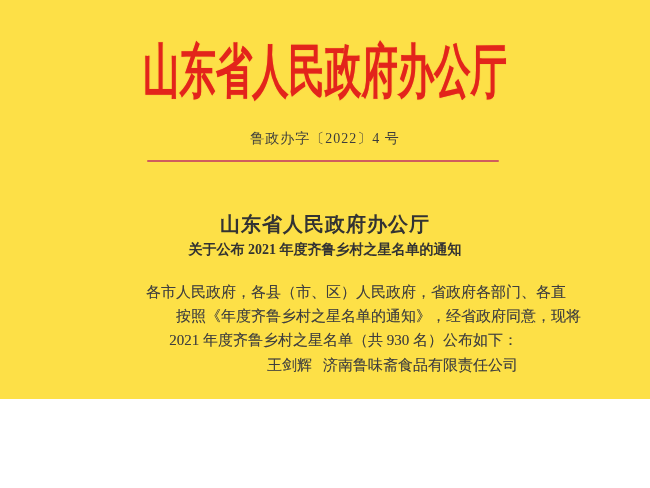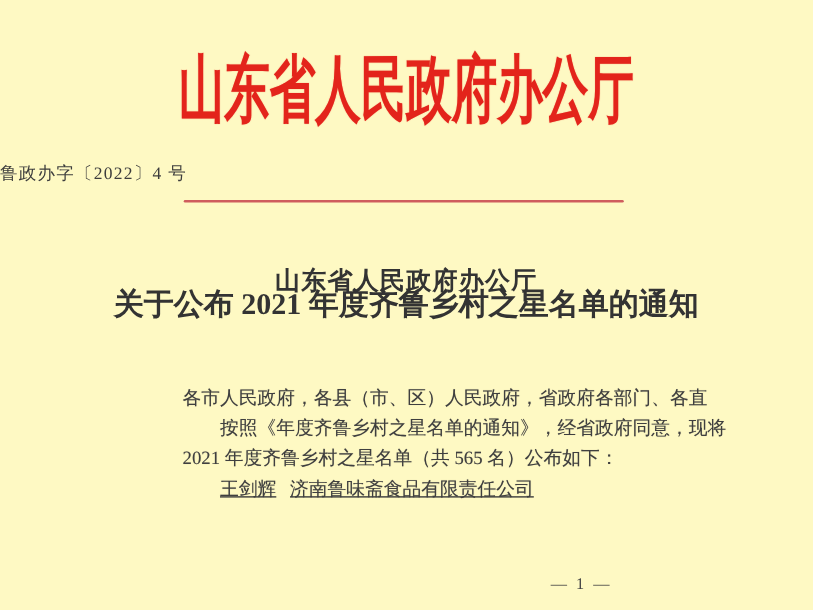--- a/index.html
+++ b/index.html
@@ -3,22 +3,22 @@
 <meta charset="utf-8">
 <style>
   html, body {
     margin: 0;
     padding: 0;
     background: #ffffff;
   }
   .canvas {
     position: relative;
     width: 650px;
-    height: 488px;
-    background: #fef9c3;
+    height: 399px;
+    background: #fde047;
     overflow: hidden;
     font-family: "Liberation Serif", "DejaVu Serif", serif;
   }
   
   .letterhead {
     position: absolute;
     top: 33px;
     left: 0;
     width: 650px;
     text-align: center;
@@ -29,21 +29,21 @@
     transform: scale(0.70, 1.12);
     transform-origin: center top;
     text-shadow: 0 0 1px rgba(227,36,27,0.55);
   }
   
   .doc-number {
     position: absolute;
     top: 130px;
     left: 0;
     width: 650px;
-    text-align: left;
+    text-align: center;
     font-size: 14px;
     letter-spacing: 1px;
     color: #3d3d3d;
   }
   
   .red-divider {
     position: absolute;
     top: 160px;
     left: 147px;
     width: 352px;
@@ -55,35 +55,36 @@
   .title {
     position: absolute;
     left: 0;
     width: 650px;
     text-align: center;
     font-weight: bold;
     color: #333333;
     white-space: nowrap;
   }
   .title.t1 { top: 211px; font-size: 20px; letter-spacing: 1px; }
-  .title.t2 { top: 227px; font-size: 24px; }
+  .title.t2 { top: 241px; font-size: 14px; }
   
   .body-block {
     position: absolute;
-    top: 307px;
+    top: 280px;
     left: 146px;
     width: 372px;
     font-size: 15px;
     line-height: 24.2px;
     color: #3f3f3f;
     text-shadow: 0 0 0.6px rgba(63,63,63,0.4);
+    text-align: right;
   }
   .line { white-space: nowrap; }
   .line.indent { padding-left: 30px; }
-  .name-row { padding-left: 30px; text-decoration: underline; }
+  .name-row { padding-left: 30px; }
   .name-row .org { margin-left: 11px; }
   
   .page-num {
     position: absolute;
     top: 459px;
     left: 400px;
     width: 130px;
     text-align: center;
     font-size: 13px;
     letter-spacing: 2px;
@@ -101,21 +102,21 @@
 
   <div class="red-divider"></div>
 
   <div class="title t1">山东省人民政府办公厅</div>
 
   <div class="title t2">关于公布 2021 年度齐鲁乡村之星名单的通知</div>
 
   <div class="body-block">
     <div class="line">各市人民政府，各县（市、区）人民政府，省政府各部门、各直</div>
     <div class="line indent">按照《年度齐鲁乡村之星名单的通知》，经省政府同意，现将</div>
-    <div class="line">2021 年度齐鲁乡村之星名单（共 565 名）公布如下：</div>
+    <div class="line">2021 年度齐鲁乡村之星名单（共 930 名）公布如下：</div>
 
     <div class="line name-row">
       <span class="nm">王剑辉</span><span class="org">济南鲁味斋食品有限责任公司</span>
     </div>
   </div>
 
   <div class="page-num">— 1 —</div>
 
 </div>
 

